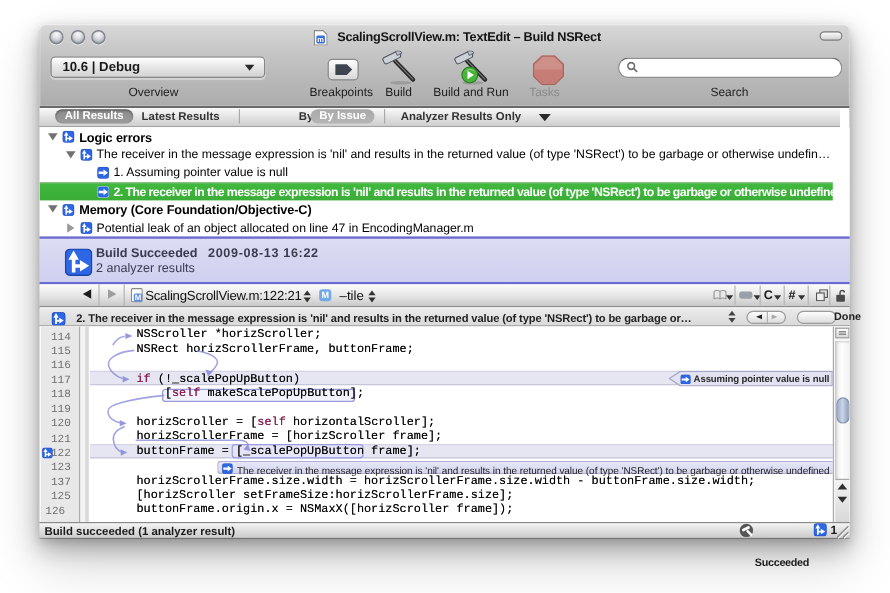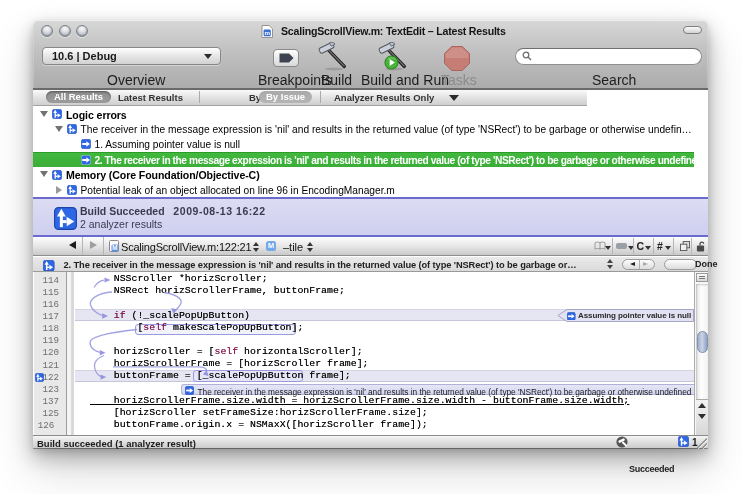--- a/index.html
+++ b/index.html
@@ -17,30 +17,30 @@
           border-bottom:2px solid #6a6a6a;
           box-shadow:inset 0 1px 0 rgba(255,255,255,0.55), inset 1px 0 0 rgba(255,255,255,0.18), inset -1px 0 0 rgba(255,255,255,0.18);}
   .light{position:absolute;top:25px;width:12px;height:12px;border-radius:50%;
          background:radial-gradient(circle at 50% 28%, #f7f8f9 0%, #dcdee2 38%, #b2b6bf 72%, #979da8 100%);
          box-shadow:inset 0 0 1px rgba(0,0,0,0.7), inset 0 1px 1px rgba(255,255,255,0.9), 0 1px 0 rgba(255,255,255,0.5);
          border:0.5px solid #7e828c;box-sizing:border-box;}
   #titletext{position:absolute;left:281px;top:24.5px;font-size:10.6px;font-weight:bold;color:#151515;letter-spacing:-0.22px;}
   #capsule{position:absolute;left:683px;top:26px;width:19px;height:8px;border-radius:4px;
            background:linear-gradient(#fbfbfb,#d2d2d2);border:1.2px solid #7e7e7e;box-sizing:border-box;}
   
-  .tlabel{position:absolute;top:72px;font-size:14px;color:#1d1d1d;}
+  .tlabel{position:absolute;top:72px;font-size:10px;color:#1d1d1d;}
   #popup{position:absolute;left:42px;top:47px;width:179px;height:18px;border-radius:4px;
          background:linear-gradient(#ffffff,#e8e8e8 45%,#d2d2d2);
          border:1px solid #878787;box-sizing:border-box;box-shadow:0 1px 1px rgba(255,255,255,0.4);}
   #popup .txt{position:absolute;left:9px;top:2px;font-size:11px;font-weight:bold;color:#1a1a1a;}
   #popup .arr{position:absolute;right:8px;top:6px;width:0;height:0;border-left:4px solid transparent;border-right:4px solid transparent;border-top:5px solid #2b2b2b;}
   #bpicon{position:absolute;left:273px;top:49px;width:26px;height:18px;border-radius:4px;
           background:linear-gradient(#fdfdfd,#d9d9d9);border:1px solid #8a8a8a;box-sizing:border-box;}
   
-  #tabbar{position:absolute;left:33px;top:90px;width:554px;height:16px;
+  #tabbar{position:absolute;left:33px;top:90px;width:667px;height:16px;
           background:linear-gradient(#fafafa,#dedede 60%,#cfcfcf);
           border-bottom:1px solid #a2a2a2;box-sizing:border-box;}
   .pill{position:absolute;top:1px;height:12px;border-radius:7px;color:#fff;font-size:9.5px;font-weight:bold;
         text-align:center;line-height:12px;}
   .seg{position:absolute;top:2px;font-size:9.5px;font-weight:bold;color:#333;}
   .vsep{position:absolute;top:1px;width:1px;height:12px;background:#aaaaaa;}
   
   #list{position:absolute;left:33px;top:106px;width:675px;height:91px;background:#fff;overflow:hidden;}
   .row{position:absolute;left:0;width:558px;height:15px;font-size:10.2px;color:#000;}
   .row .t{position:absolute;top:2px;white-space:nowrap;}
@@ -73,21 +73,21 @@
              border-top:1px solid #8b8b8b;box-sizing:border-box;}
   #statusbar .lt{position:absolute;left:4px;top:2.5px;font-size:9.5px;font-weight:bold;color:#1b1b1b;}
 </style>
 </head>
 <body>
 <div id="win"></div>
 <div id="chrome"></div>
 <div class="light" style="left:41px;"></div>
 <div class="light" style="left:58.7px;"></div>
 <div class="light" style="left:76.3px;"></div>
-<div id="titletext">ScalingScrollView.m: TextEdit – Latest Results</div>
+<div id="titletext">ScalingScrollView.m: TextEdit – Build NSRect</div>
 <div id="capsule"></div>
 
 <div id="popup">
     <span class="txt">10.6 | Debug</span>
     <span class="arr"></span>
   </div>
 <div class="tlabel" style="left:107px;">Overview</div>
 <div id="bpicon"></div>
 <div class="tlabel" style="left:258px;">Breakpoints</div>
 <div class="tlabel" style="left:321px;">Build</div>
@@ -197,21 +197,21 @@
   </div>
   <div class="row" style="top:76.5px;">
     <div class="tri-r" style="left:23px;top:3px;"></div>
     <svg class="abs" style="left:34px;top:2.5px;" width="10" height="10" viewBox="0 0 20 20">
         <rect x="0.5" y="0.5" width="19" height="19" rx="4.5" fill="#2e67e5" stroke="#1b45a8" stroke-width="1"></rect>
         <path d="M6.4,17.5 L6.4,6.5" stroke="#fff" stroke-width="2.6" fill="none"></path>
         <path d="M6.4,1.6 L2.6,8.2 L10.2,8.2 Z" fill="#fff"></path>
         <path d="M6.4,12.7 L11,12.7" stroke="#fff" stroke-width="2.6"></path>
         <path d="M17.6,12.5 L10.9,8.4 L11.1,16.8 Z" fill="#fff"></path>
       </svg>
-    <div class="t" style="left:47.5px;">Potential leak of an object allocated on line 96 in EncodingManager.m</div>
+    <div class="t" style="left:47.5px;">Potential leak of an object allocated on line 47 in EncodingManager.m</div>
   </div>
 </div>
 
 <div id="buildbar">
   <svg class="abs" style="left:21px;top:8px;" width="23" height="23" viewBox="0 0 20 20">
       <rect x="0.5" y="0.5" width="19" height="19" rx="3.5" fill="#2e67e5" stroke="#1b45a8" stroke-width="1"></rect>
       <path d="M6.4,17.5 L6.4,6.5" stroke="#fff" stroke-width="2.6" fill="none"></path>
       <path d="M6.4,1.6 L2.6,8.2 L10.2,8.2 Z" fill="#fff"></path>
       <path d="M6.4,12.7 L11,12.7" stroke="#fff" stroke-width="2.6"></path>
       <path d="M17.6,12.5 L10.9,8.4 L11.1,16.8 Z" fill="#fff"></path>
@@ -313,21 +313,21 @@
   <div class="abs" style="left:102px;top:52.6px;width:161px;height:11.4px;border:1px solid #9a9ade;border-radius:3px;background:rgba(218,218,244,0.35);box-sizing:border-box;"></div>
   <div class="abs" style="left:160px;top:98.8px;width:110px;height:11.4px;border:1px solid #9a9ade;border-radius:3px;background:rgba(228,228,250,0.6);box-sizing:border-box;"></div>
 
   <div class="cl" style="top:1.7px;">    NSScroller *horizScroller;</div>
   <div class="cl" style="top:13.85px;">    NSRect horizScrollerFrame, buttonFrame;</div>
   <div class="cl" style="top:38.15px;">    <span class="kw">if</span> (!_scalePopUpButton)</div>
   <div class="cl" style="top:50.3px;">        [<span class="kw">self</span> makeScalePopUpButton];</div>
   <div class="cl" style="top:86.75px;">    horizScrollerFrame = [horizScroller frame];</div>
   <div class="cl" style="top:74.6px;">    horizScroller = [<span class="kw">self</span> horizontalScroller];</div>
   <div class="cl" style="top:98.9px;">    buttonFrame = [_scalePopUpButton frame];</div>
-  <div class="cl" style="top:123.2px;text-decoration:underline;">    horizScrollerFrame.size.width = horizScrollerFrame.size.width - buttonFrame.size.width;</div>
+  <div class="cl" style="top:123.2px;">    horizScrollerFrame.size.width = horizScrollerFrame.size.width - buttonFrame.size.width;</div>
   <div class="cl" style="top:147.5px;">    buttonFrame.origin.x = NSMaxX([horizScroller frame]);</div>
   <div class="cl" style="top:135.35px;">    [horizScroller setFrameSize:horizScrollerFrame.size];</div>
 
   <svg class="abs" style="left:41px;top:0;" width="620" height="160" viewBox="0 0 620 160" fill="none">
     <g stroke="rgba(140,140,218,0.8)" stroke-width="1.3" fill="none">
       <path d="M20,15.5 Q24,9 30,8.2"></path>
       <path d="M38,20 C24,21 15,27 16.5,33 C18,38 23.5,42 28,43.5"></path>
       <path d="M90,20.5 C101,22 108.5,26.5 107,31 C106,34 103,37 100.5,38.8"></path>
       <path d="M63,57.5 C40,60 16,64 16,70.5 C16,76.5 21.5,79.5 26,80.3"></path>
       <path d="M30,83.5 C23.5,86 20,90 20.5,94.5 C21,99.5 24,103.3 27.5,104.7"></path>

